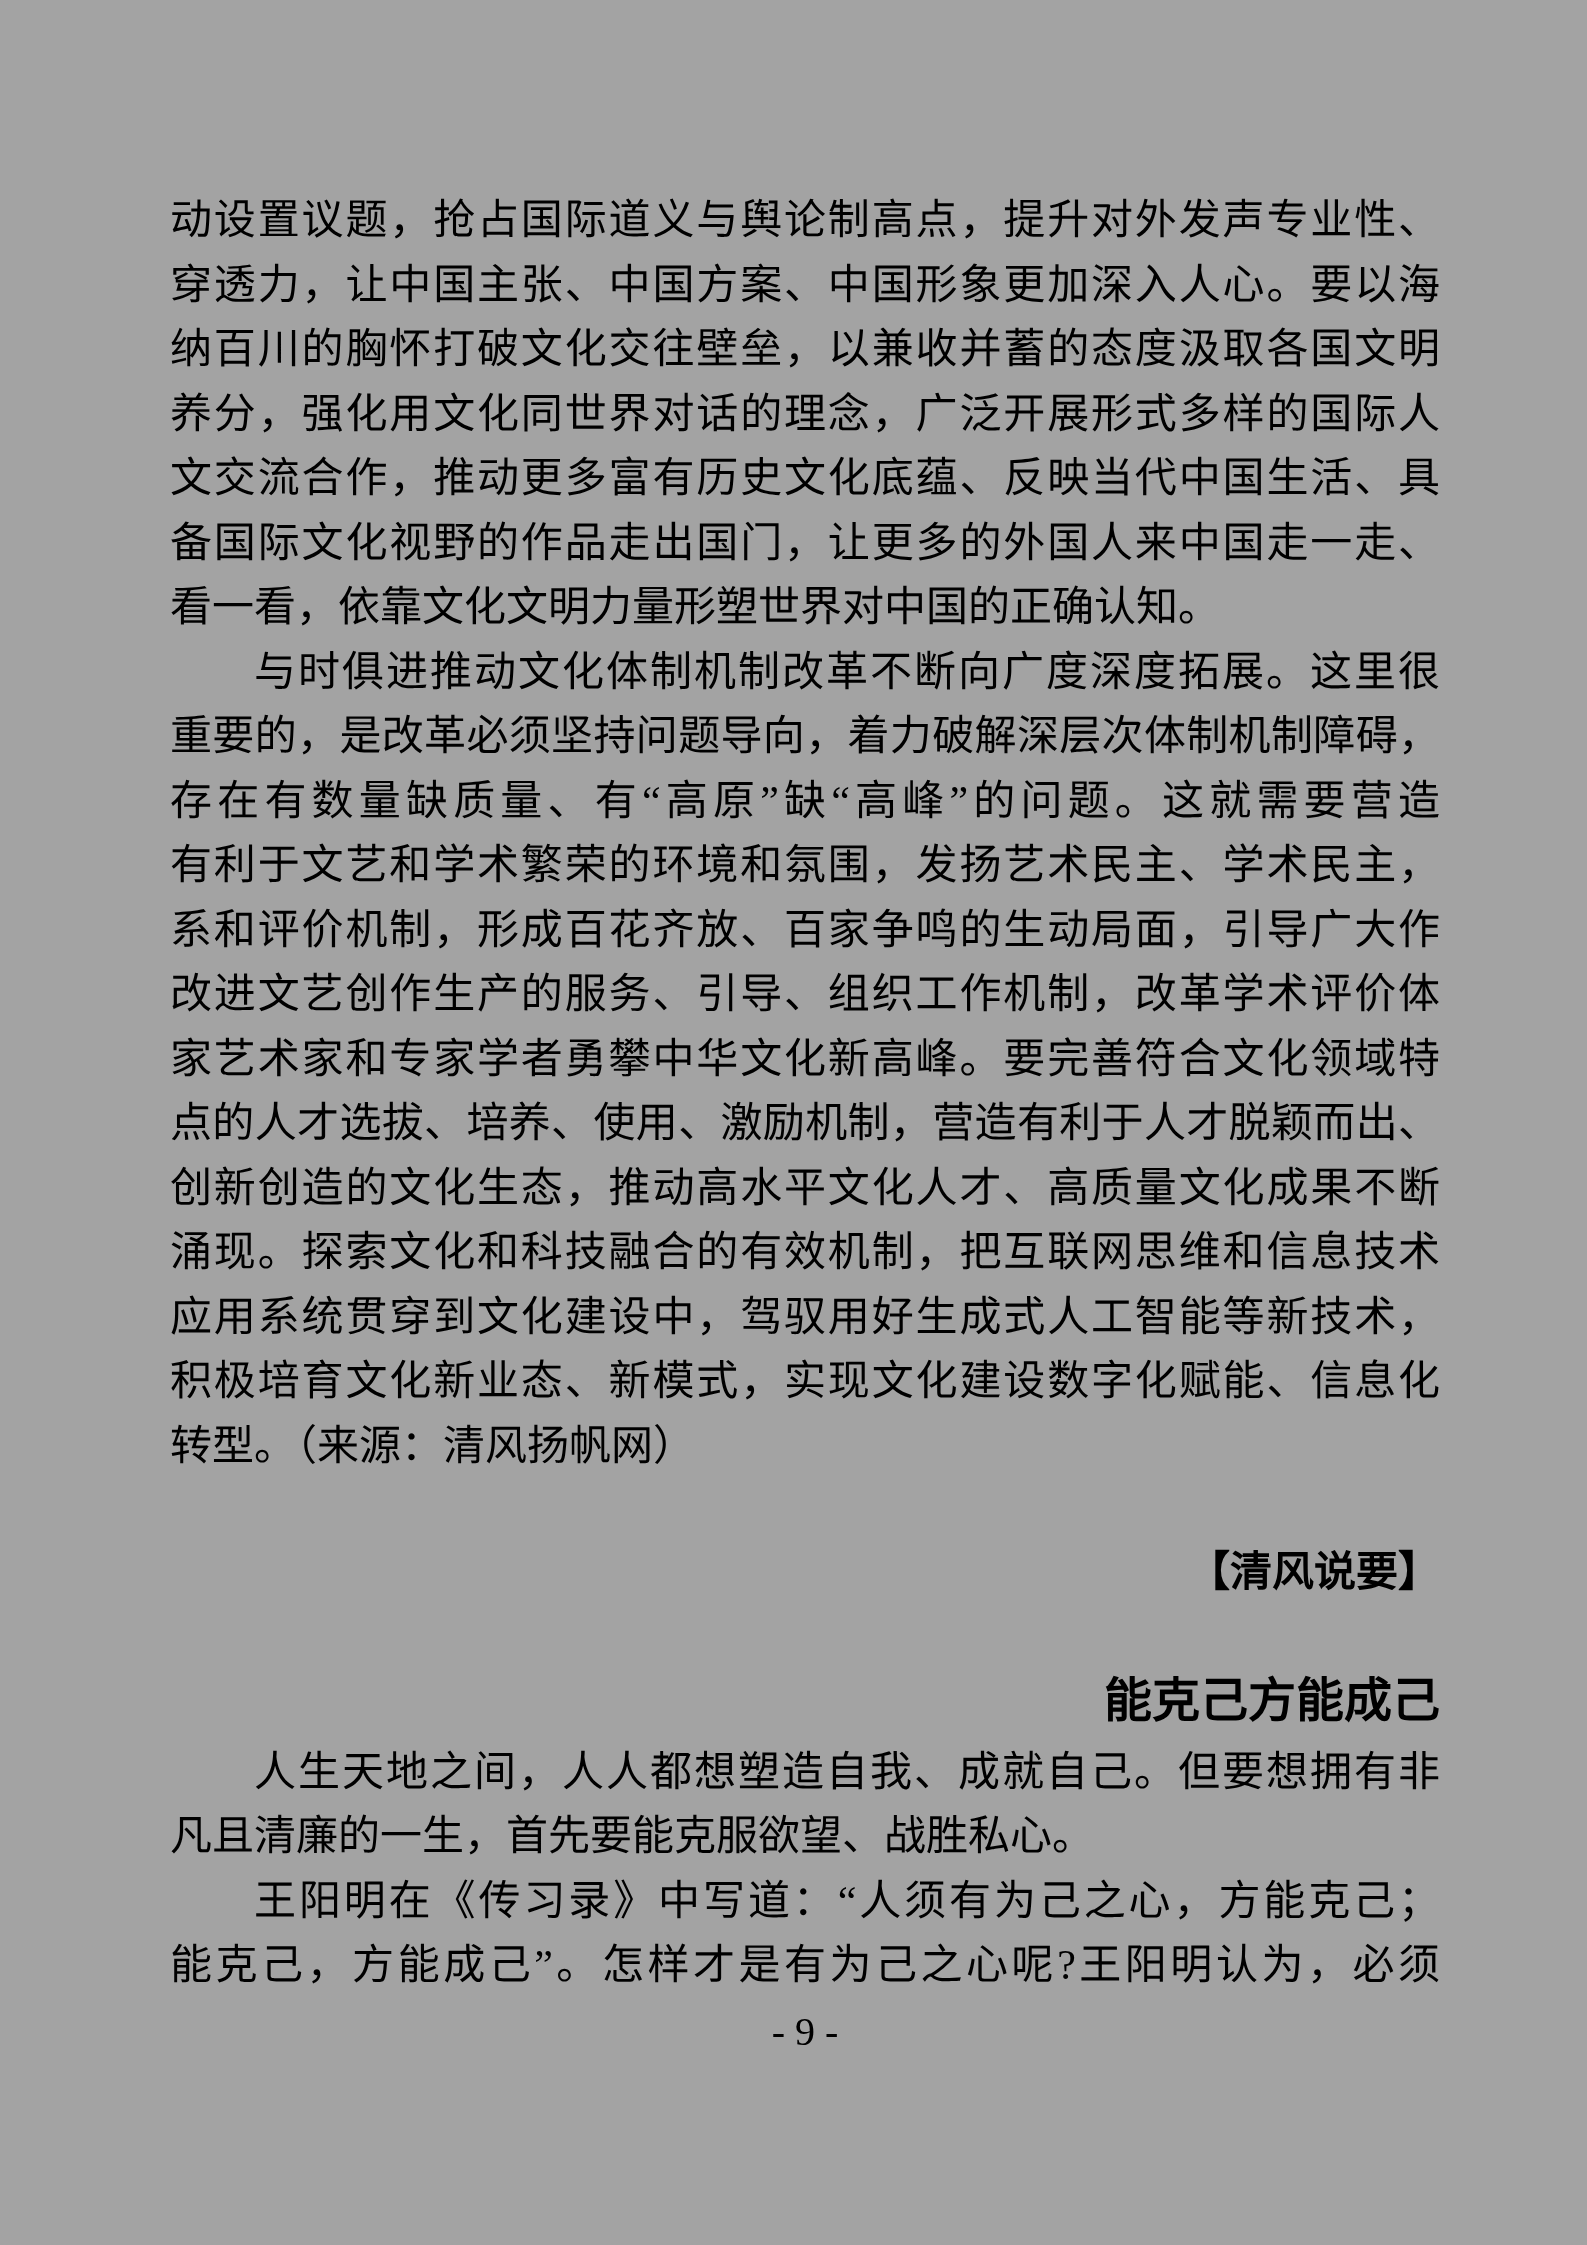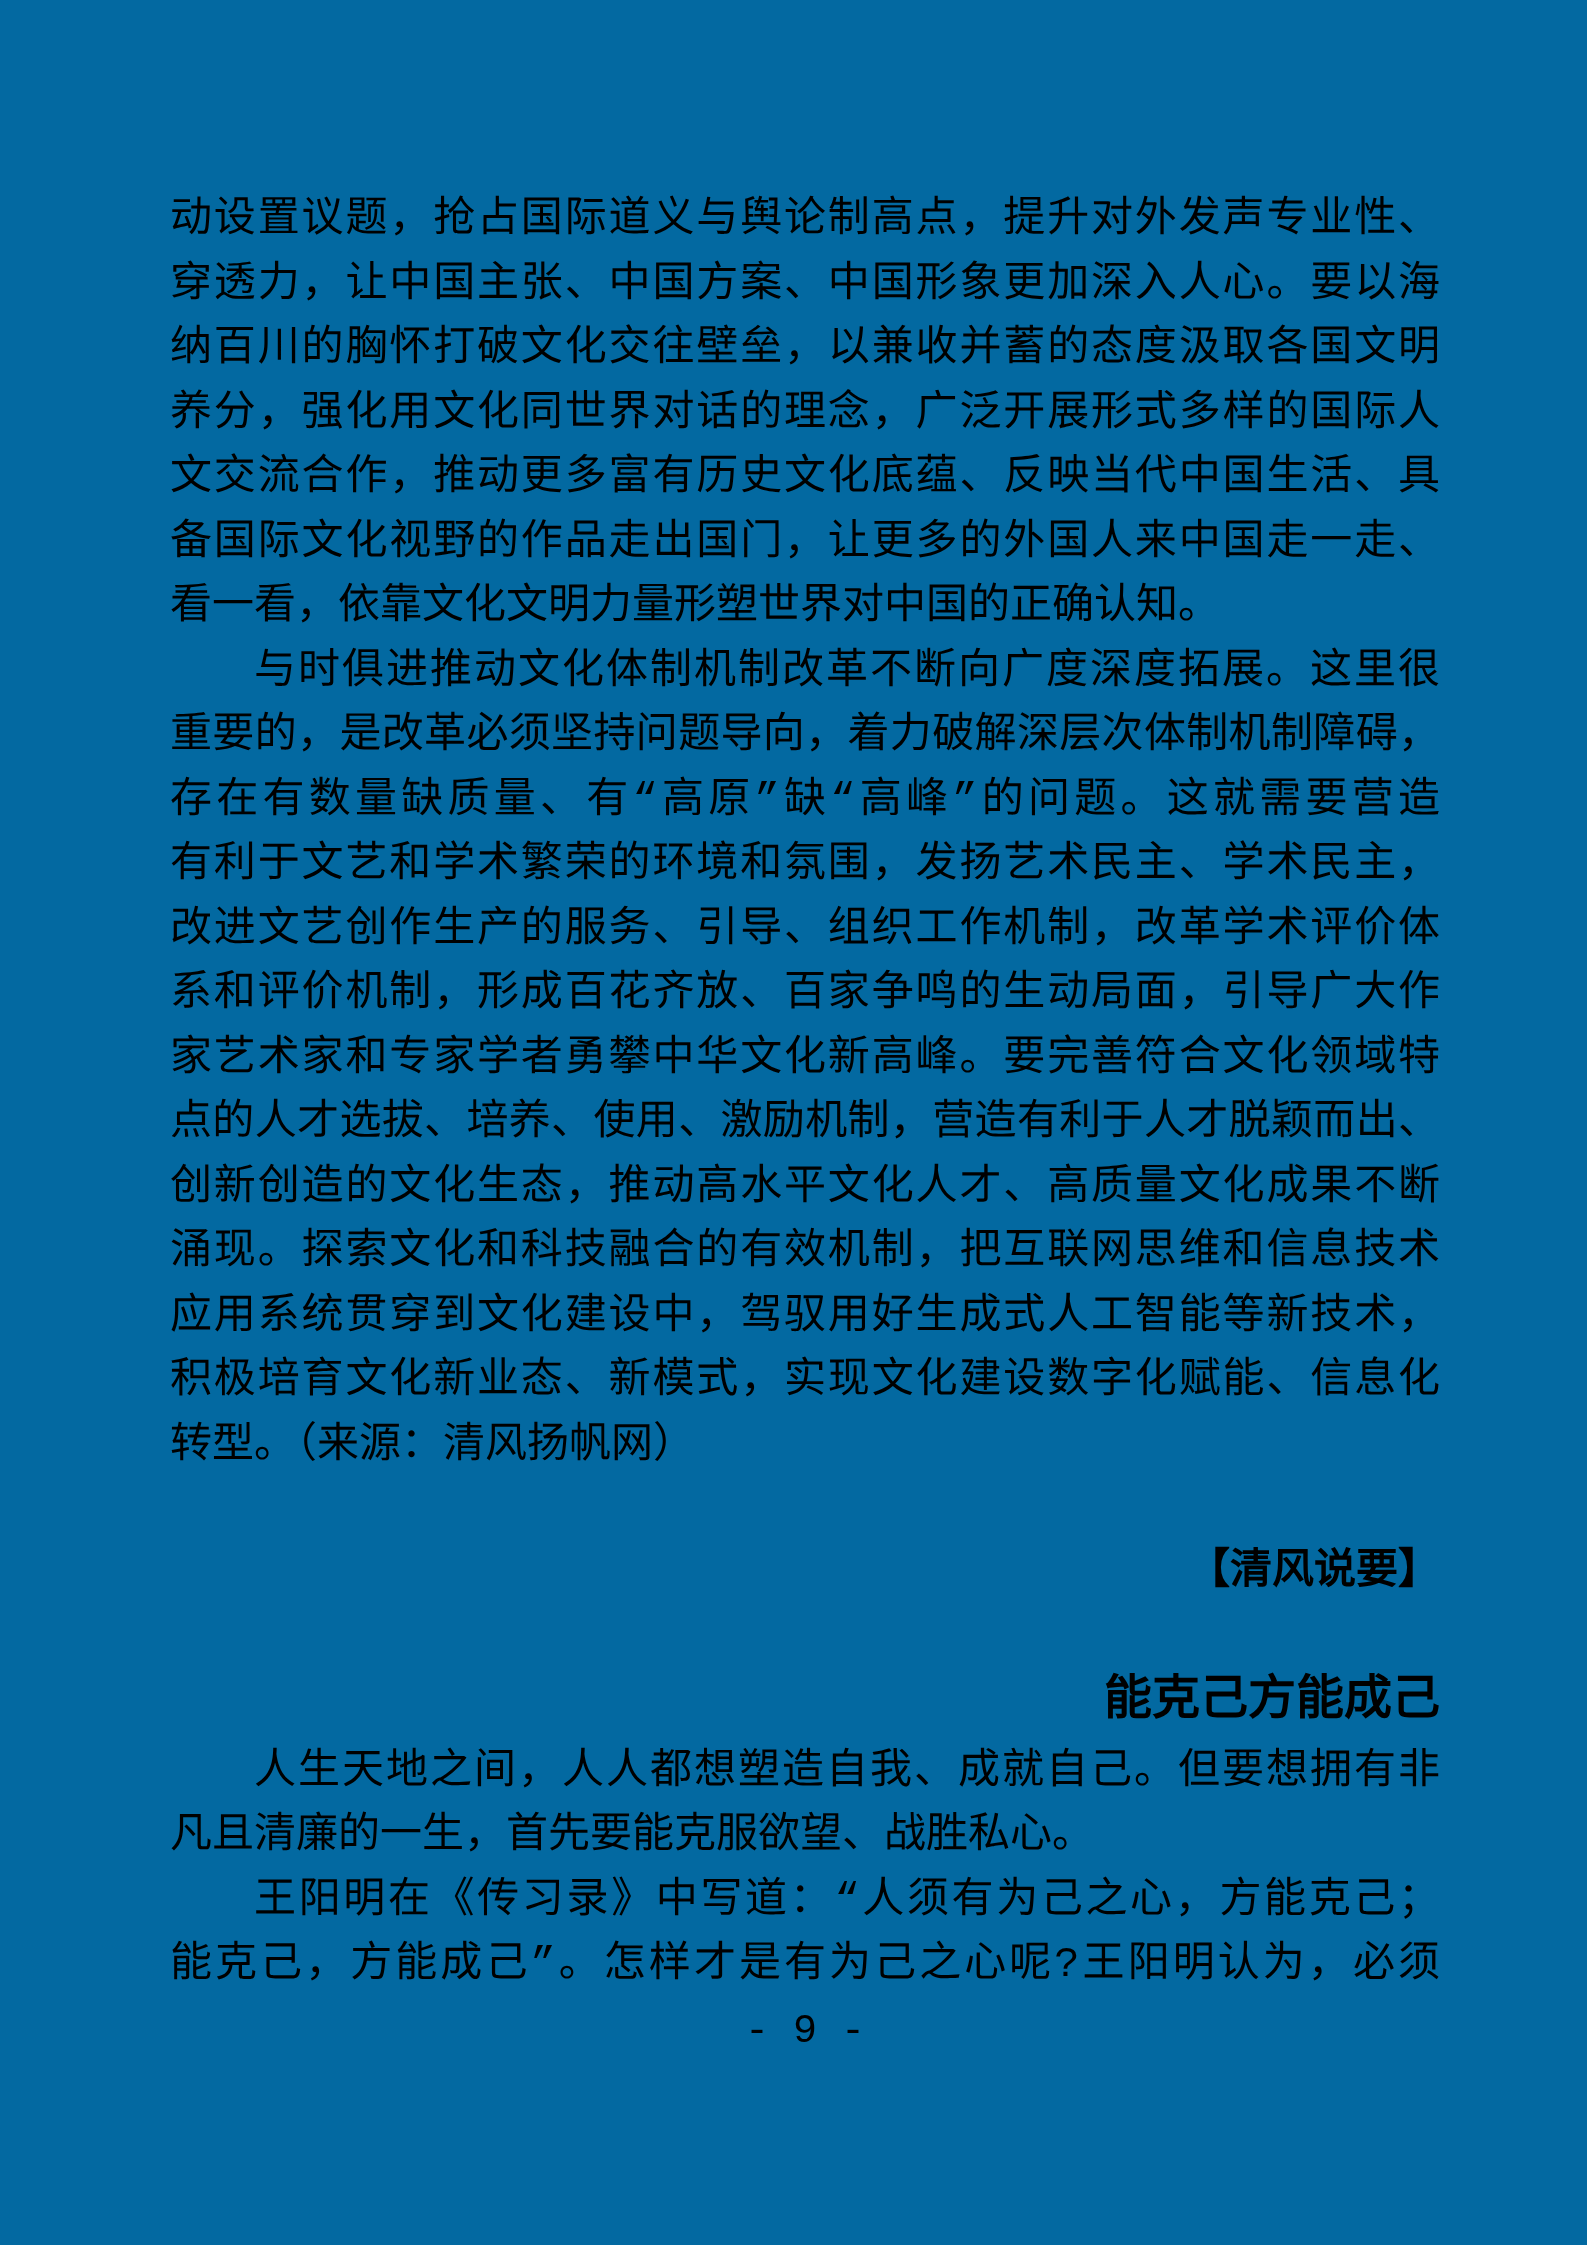--- a/index.html
+++ b/index.html
@@ -56,38 +56,38 @@
     font-size: 40px;
     line-height: 44px;
     height: 44px;
     margin-top: 12px;
     text-align: center;
   }
 </style>
 </head>
 <body>
 
-<div class="page" style="background: #0369a1; color: rgb(0, 0, 0); font-family: Liberation Mono, monospace;">
+<div class="page" style="background: #a3a3a3; color: rgb(0, 0, 0);">
   <div class="textblock">
     <div>
         <div class="bodyline fill">动设置议题，抢占国际道义与舆论制高点，提升对外发声专业性、</div>
         <div class="bodyline fill">穿透力，让中国主张、中国方案、中国形象更加深入人心。要以海</div>
         <div class="bodyline fill">纳百川的胸怀打破文化交往壁垒，以兼收并蓄的态度汲取各国文明</div>
         <div class="bodyline fill">养分，强化用文化同世界对话的理念，广泛开展形式多样的国际人</div>
         <div class="bodyline fill">文交流合作，推动更多富有历史文化底蕴、反映当代中国生活、具</div>
         <div class="bodyline fill">备国际文化视野的作品走出国门，让更多的外国人来中国走一走、</div>
         <div class="bodyline">看一看，依靠文化文明力量形塑世界对中国的正确认知。</div>
       </div>
     <div>
         <div class="bodyline fill indent">与时俱进推动文化体制机制改革不断向广度深度拓展。这里很</div>
         <div class="bodyline fill">重要的，是改革必须坚持问题导向，着力破解深层次体制机制障碍，</div>
         <div class="bodyline fill">存在有数量缺质量、有“高原”缺“高峰”的问题。这就需要营造</div>
         <div class="bodyline fill">有利于文艺和学术繁荣的环境和氛围，发扬艺术民主、学术民主，</div>
+        <div class="bodyline fill">系和评价机制，形成百花齐放、百家争鸣的生动局面，引导广大作</div>
         <div class="bodyline fill">改进文艺创作生产的服务、引导、组织工作机制，改革学术评价体</div>
-        <div class="bodyline fill">系和评价机制，形成百花齐放、百家争鸣的生动局面，引导广大作</div>
         <div class="bodyline fill">家艺术家和专家学者勇攀中华文化新高峰。要完善符合文化领域特</div>
         <div class="bodyline fill">点的人才选拔、培养、使用、激励机制，营造有利于人才脱颖而出、</div>
         <div class="bodyline fill">创新创造的文化生态，推动高水平文化人才、高质量文化成果不断</div>
         <div class="bodyline fill">涌现。探索文化和科技融合的有效机制，把互联网思维和信息技术</div>
         <div class="bodyline fill">应用系统贯穿到文化建设中，驾驭用好生成式人工智能等新技术，</div>
         <div class="bodyline fill">积极培育文化新业态、新模式，实现文化建设数字化赋能、信息化</div>
         <div class="bodyline">转型。（来源：清风扬帆网）</div>
       </div>
     <div class="heading">【清风说要】</div>
     <div class="essay-title">能克己方能成己</div>

